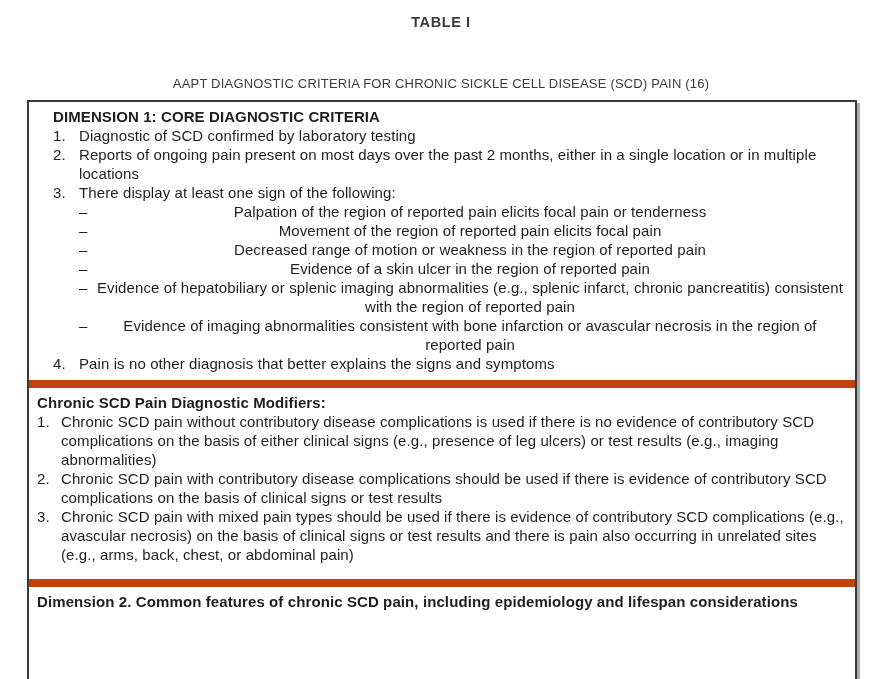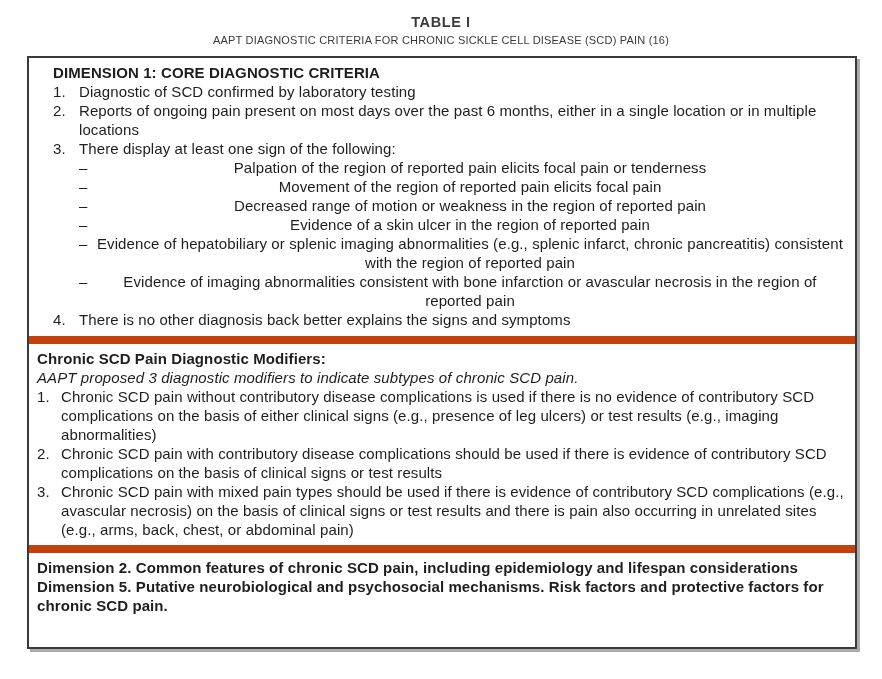--- a/index.html
+++ b/index.html
@@ -17,23 +17,24 @@
     text-align: center;
     color: #3b3b3b;
     line-height: 18px;
   }
   .t1 {
     font-size: 14.5px;
     font-weight: bold;
     letter-spacing: 0.6px;
   }
   .t2 {
-    font-size: 11px;
+    font-size: 13px;
     font-weight: normal;
     letter-spacing: 0.2px;
+    margin-top: 44px;
   }
   .box {
     box-sizing: border-box;
     width: 830px;
     margin: 7px 0 0 27px;
     background: #ffffff;
     border: 2px solid #3a3a3a;
     box-shadow: 3px 3px 0 #ababab;
   }
   .sec {
@@ -74,21 +75,21 @@
     <section class="sec s1">
       <div class="hdr">DIMENSION 1: CORE DIAGNOSTIC CRITERIA</div>
 
       <div class="item">
         <span class="num">1.</span>
         <span class="txt">Diagnostic of SCD confirmed by laboratory testing</span>
       </div>
 
       <div class="item">
         <span class="num">2.</span>
-        <span class="txt">Reports of ongoing pain present on most days over the past 6 months, either in a single location or in multiple locations</span>
+        <span class="txt">Reports of ongoing pain present on most days over the past 2 months, either in a single location or in multiple locations</span>
       </div>
 
       <div class="item">
         <span class="num">3.</span>
         <span class="txt">There display at least one sign of the following:</span>
       </div>
 
       <div class="bullets">
         <div class="bullet">
           <span class="dash">–</span>
@@ -111,41 +112,39 @@
           <span class="txt">Evidence of hepatobiliary or splenic imaging abnormalities (e.g., splenic infarct, chronic pancreatitis) consistent with the region of reported pain</span>
         </div>
         <div class="bullet">
           <span class="dash">–</span>
           <span class="txt">Evidence of imaging abnormalities consistent with bone infarction or avascular necrosis in the region of reported pain</span>
         </div>
       </div>
 
       <div class="item">
         <span class="num">4.</span>
-        <span class="txt">There is no other diagnosis back better explains the signs and symptoms</span>
+        <span class="txt">Pain is no other diagnosis that better explains the signs and symptoms</span>
       </div>
     </section>
 
     <section class="sec s2">
       <div class="hdr">Chronic SCD Pain Diagnostic Modifiers:</div>
-      <div class="note">AAPT proposed 3 diagnostic modifiers to indicate subtypes of chronic SCD pain.</div>
 
       <div class="item">
         <span class="num">1.</span>
         <span class="txt">Chronic SCD pain without contributory disease complications is used if there is no evidence of contributory SCD complications on the basis of either clinical signs (e.g., presence of leg ulcers) or test results (e.g., imaging abnormalities)</span>
       </div>
       <div class="item">
         <span class="num">2.</span>
         <span class="txt">Chronic SCD pain with contributory disease complications should be used if there is evidence of contributory SCD complications on the basis of clinical signs or test results</span>
       </div>
       <div class="item">
         <span class="num">3.</span>
         <span class="txt">Chronic SCD pain with mixed pain types should be used if there is evidence of contributory SCD complications (e.g., avascular necrosis) on the basis of clinical signs or test results and there is pain also occurring in unrelated sites (e.g., arms, back, chest, or abdominal pain)</span>
       </div>
     </section>
 
     <section class="sec s3">
       <div class="dim-line">Dimension 2. Common features of chronic SCD pain, including epidemiology and lifespan considerations</div>
-      <div class="dim-line">Dimension 5. Putative neurobiological and psychosocial mechanisms. Risk factors and protective factors for chronic SCD pain.</div>
     </section>
 
   </div>
 </div>
 
 </body></html>

